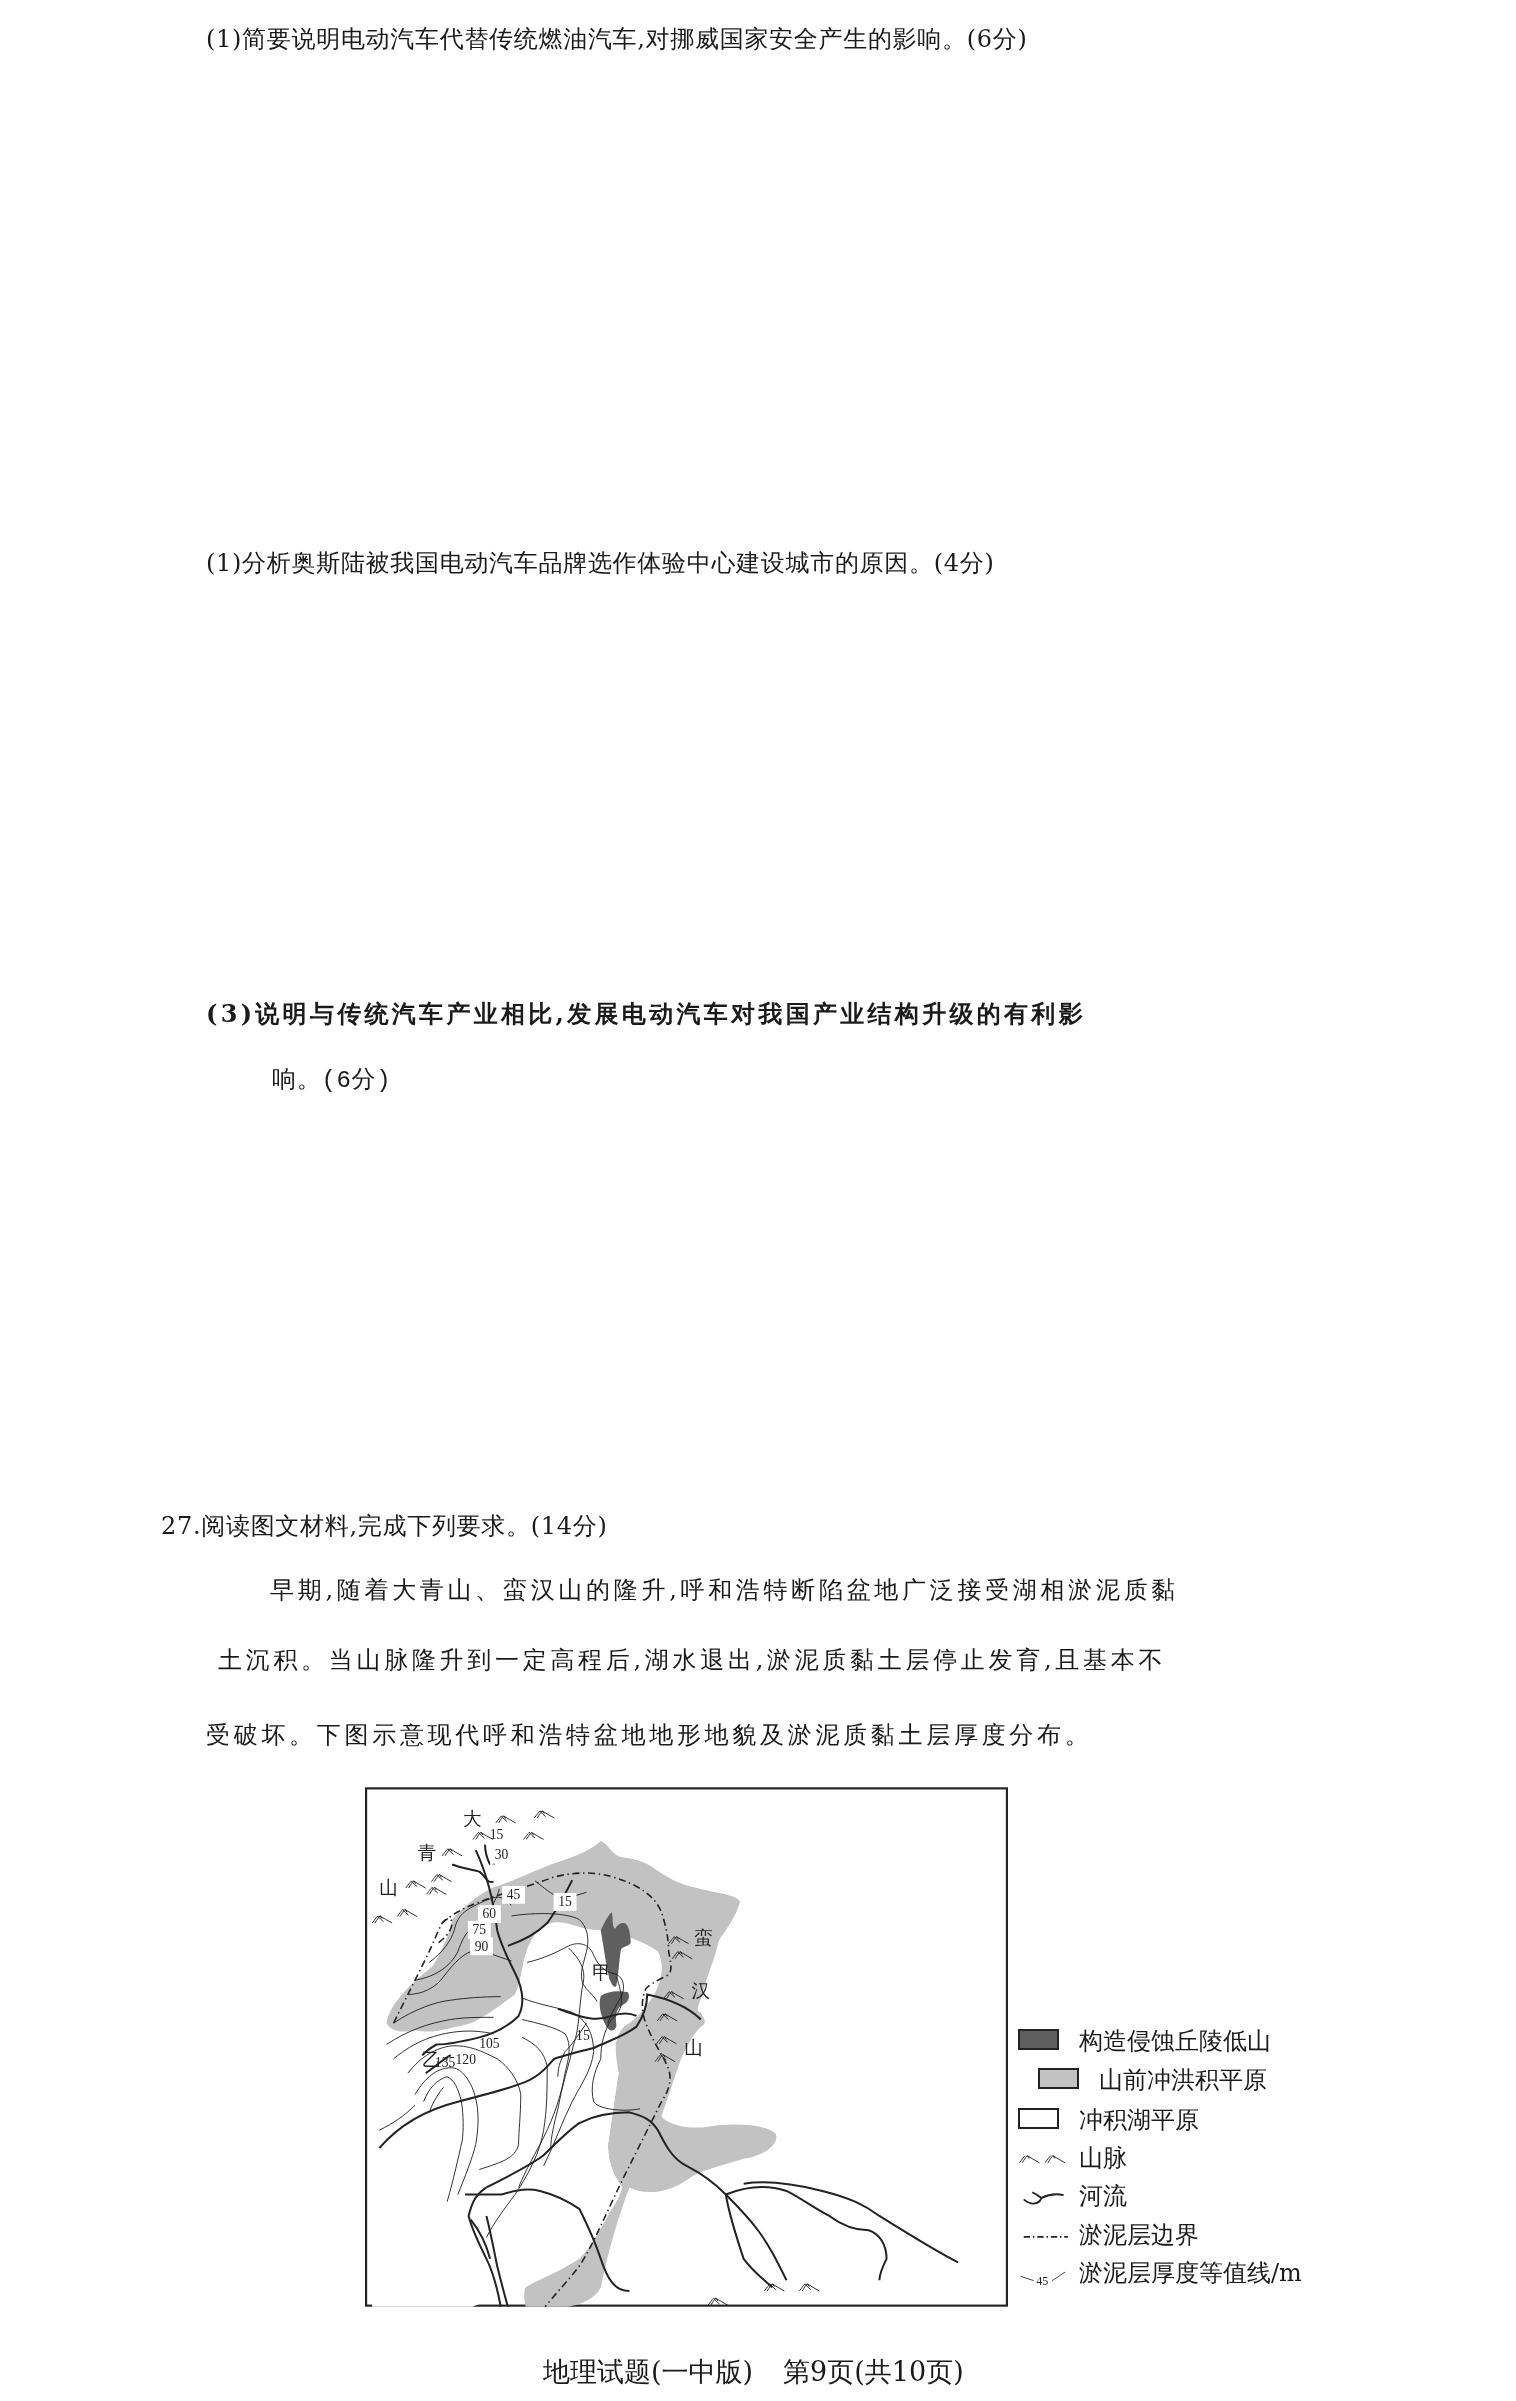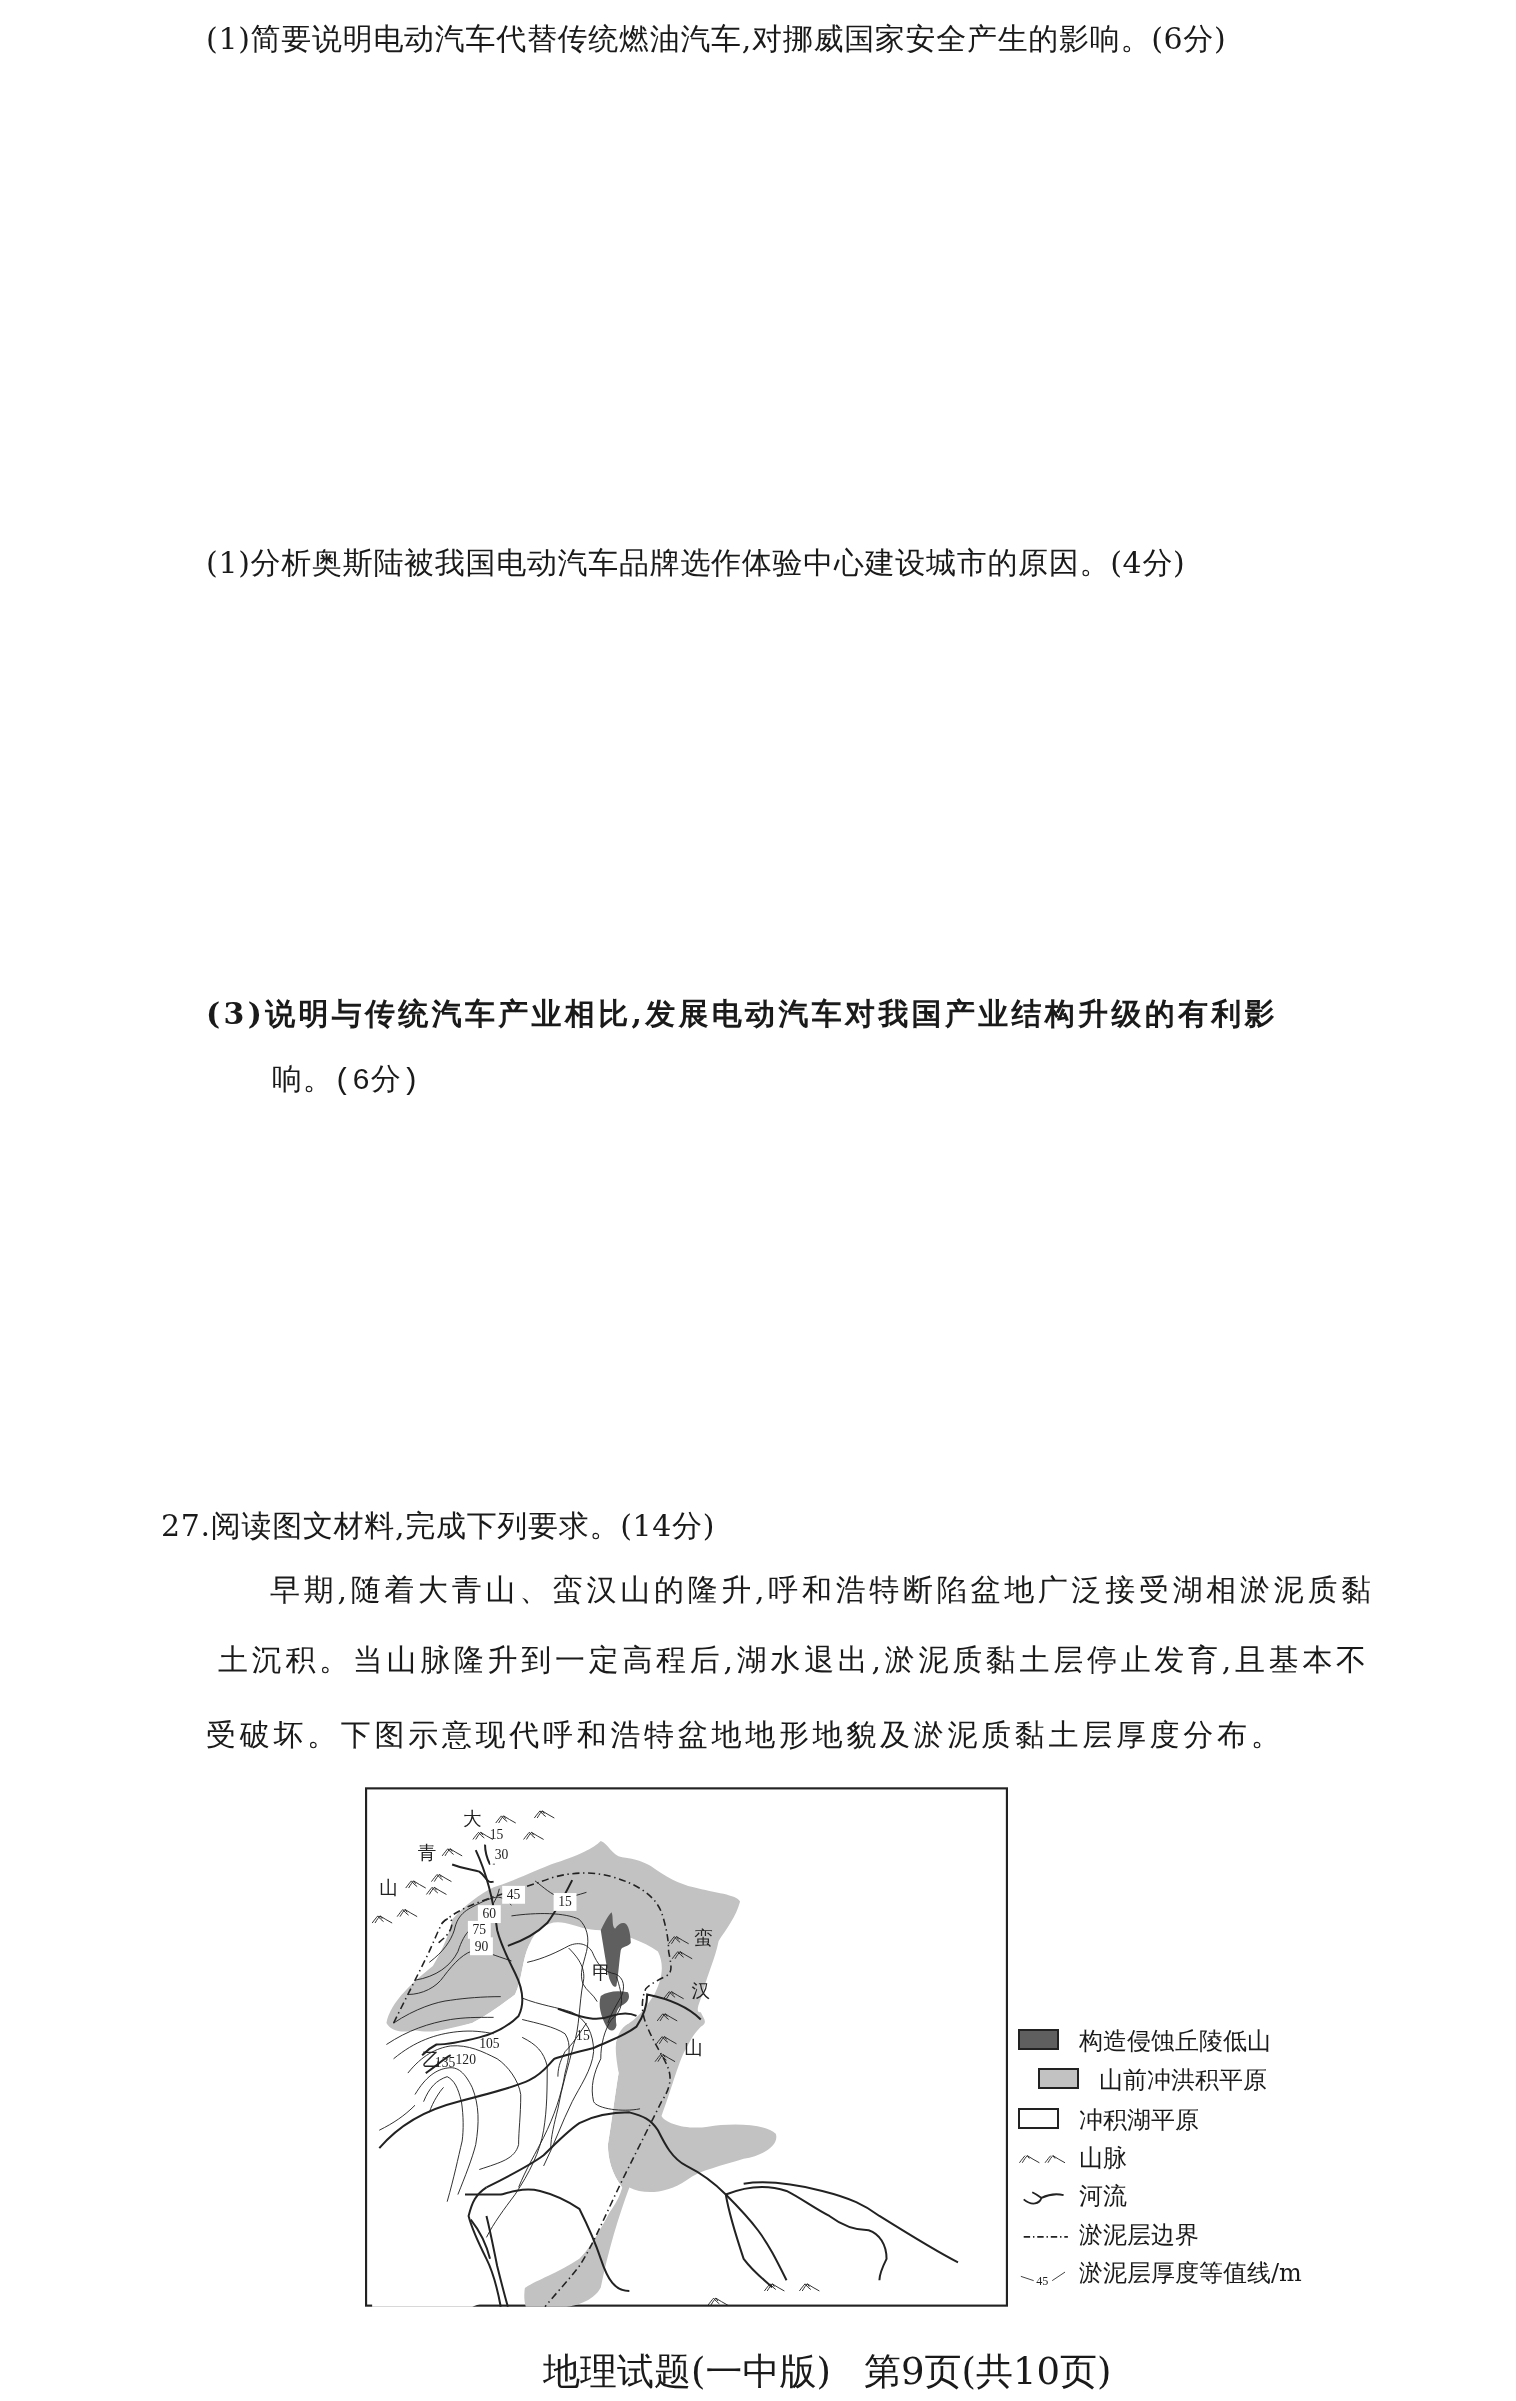--- a/index.html
+++ b/index.html
@@ -1,27 +1,27 @@
 <!DOCTYPE html>
 <html style="font-size:11.4px"><head>
 <meta charset="utf-8">
 <style>
   html, body { margin:0; padding:0; background:#ffffff; }
   body { width:1517px; height:2401px; position:relative; overflow:hidden;
          font-family:"DejaVu Serif","Liberation Serif",serif; color:#1a1a1a; }
-  .line { position:absolute; font-size:30px; line-height:36px; white-space:nowrap; letter-spacing:0.7px; }
+  .line { position:absolute; font-size:24px; line-height:36px; white-space:nowrap; letter-spacing:0.7px; }
   .q1 { left:206px; top:21.4px; }
   .q2 { left:206px; top:545px; }
   .q3a { left:206px; top:996px; letter-spacing:3.3px;font-weight:bold; }
   .q3b { left:272px; top:1063px;font-family:Liberation Mono, monospace; }
   .q27 { left:161px; top:1508px; }
   .p1 { left:270px; top:1572px; letter-spacing:3.7px; }
   .p2 { left:218px; top:1642px; letter-spacing:3.7px; }
   .p3 { left:206px; top:1710px; letter-spacing:3.7px;margin-top:7px; }
-  .footer { position:absolute; left:543px; top:2356px; font-size:37px; line-height:31px; white-space:nowrap; }
+  .footer { position:absolute; left:543px; top:2356px; font-size:27px; line-height:31px; white-space:nowrap; }
   .footer span { margin-right:21.4px; }
   #map { position:absolute; left:365px; top:1787px; width:643px; height:520px; }
   .legend { position:absolute; left:1018px; top:2027px; }
   .lg-row { position:absolute; left:0; height:29px; width:357px; font-size:24px; line-height:29px; white-space:nowrap;text-align:center; }
   .sw { position:absolute; left:0; top:2.1px; width:41px; height:21.4px; border:2.1px solid #222; box-sizing:border-box; }
   .lg-text { position:absolute; left:61px; top:0; }
   .lg-icon { position:absolute; left:0; top:0; width:57px; height:29px; }
 </style>
 </head>
 <body>

